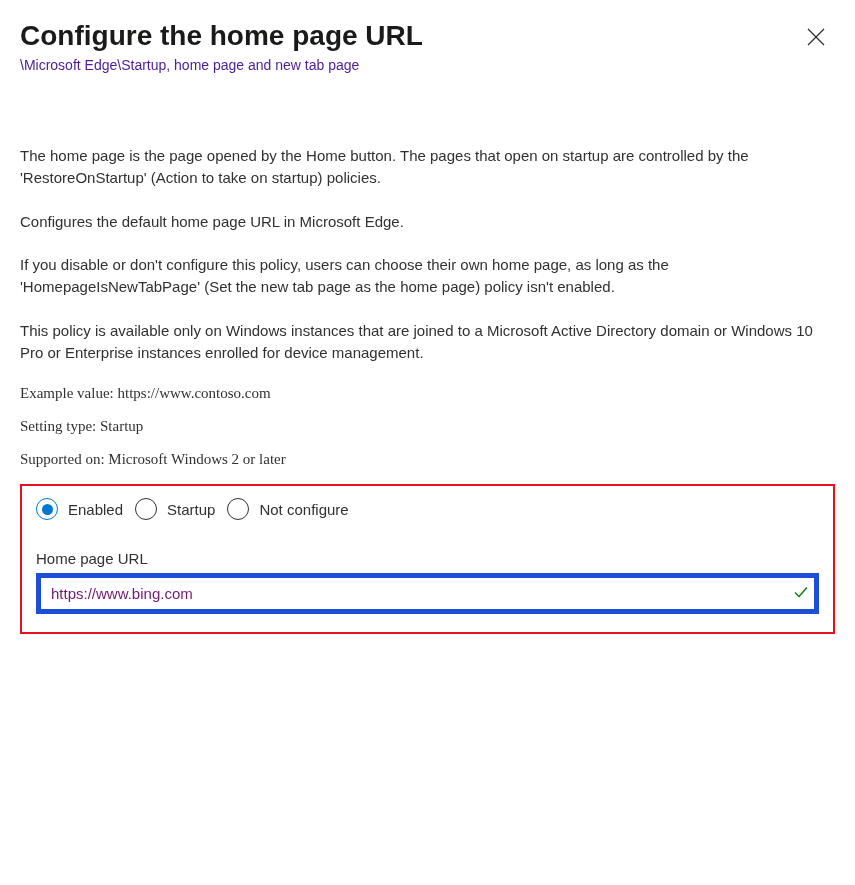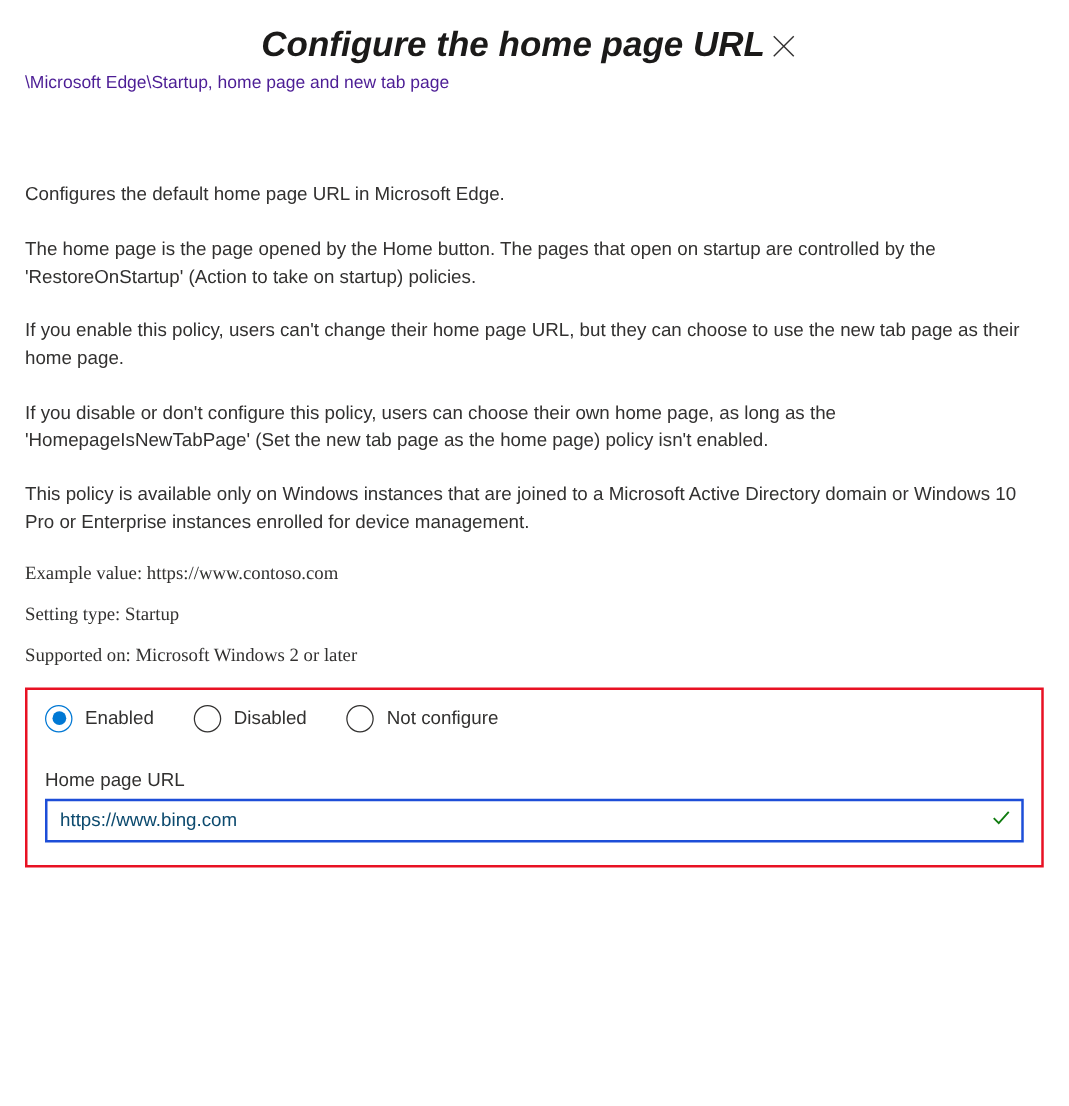--- a/index.html
+++ b/index.html
@@ -9,23 +9,22 @@
     }
     body {
       font-family: "Segoe UI", -apple-system, BlinkMacSystemFont, sans-serif;
       color: #323130;
       background: #ffffff;
       width: 855px;
       padding: 18px 20px 20px 20px;
     }
     .header-row {
       display: flex;
-      justify-content: center;
+      justify-content: space-between;
       align-items: flex-start;
-      font-style: italic;
     }
     .title {
       font-size: 28px;
       font-weight: 600;
       color: #1b1a19;
       line-height: 1.25;
     }
     .close-btn {
       background: none;
       border: none;
@@ -63,21 +62,21 @@
     .meta-line:last-of-type {
       margin-bottom: 8px;
     }
     .config-box {
       border: 2px solid #e81123;
       padding: 12px 14px 18px 14px;
       margin-top: 4px;
     }
     .radio-row {
       display: flex;
-      gap: 32px;
+      gap: 12px;
       align-items: center;
       margin-bottom: 30px;
     }
     .radio-option {
       display: flex;
       align-items: center;
       gap: 10px;
       cursor: pointer;
     }
     .radio-circle {
@@ -108,25 +107,25 @@
       color: #323130;
       margin-bottom: 6px;
     }
     .input-wrapper {
       position: relative;
       display: flex;
       align-items: center;
     }
     .url-input {
       width: 100%;
-      border: 2px solid #1d4ed8;
+      border: 5px solid #1d4ed8;
       padding: 7px 36px 7px 10px;
       font-size: 15px;
       font-family: inherit;
-      color: #0c4a6e;
+      color: #701a75;
       outline: none;
       background: #ffffff;
     }
     .checkmark {
       position: absolute;
       right: 10px;
       pointer-events: none;
     }
     .checkmark svg {
       width: 16px;
@@ -147,42 +146,41 @@
           <line x1="1" y1="1" x2="17" y2="17"></line>
           <line x1="17" y1="1" x2="1" y2="17"></line>
         </svg>
     </span>
   </button>
 </div>
 
 <div class="breadcrumb">\Microsoft Edge\Startup, home page and new tab page</div>
 
 <div class="description">
+  <p>The home page is the page opened by the Home button. The pages that open on startup are controlled by the 'RestoreOnStartup' (Action to take on startup) policies.</p>
   <p>Configures the default home page URL in Microsoft Edge.</p>
-  <p>The home page is the page opened by the Home button. The pages that open on startup are controlled by the 'RestoreOnStartup' (Action to take on startup) policies.</p>
-  <p>If you enable this policy, users can't change their home page URL, but they can choose to use the new tab page as their home page.</p>
   <p>If you disable or don't configure this policy, users can choose their own home page, as long as the 'HomepageIsNewTabPage' (Set the new tab page as the home page) policy isn't enabled.</p>
   <p>This policy is available only on Windows instances that are joined to a Microsoft Active Directory domain or Windows 10 Pro or Enterprise instances enrolled for device management.</p>
 </div>
 
 <div class="meta-line">Example value: https://www.contoso.com</div>
 <div class="meta-line">Setting type: Startup</div>
 <div class="meta-line">Supported on: Microsoft Windows 2 or later</div>
 
 <div class="config-box">
   <div class="radio-row">
     <div class="radio-option">
       <span class="radio-circle selected">
           <span class="radio-dot"></span>
         </span>
       <span class="radio-label">Enabled</span>
     </div>
     <div class="radio-option">
       <span class="radio-circle"></span>
-      <span class="radio-label">Disabled</span>
+      <span class="radio-label">Startup</span>
     </div>
     <div class="radio-option">
       <span class="radio-circle"></span>
       <span class="radio-label">Not configure</span>
     </div>
   </div>
 
   <div class="field-label">Home page URL</div>
   <div class="input-wrapper">
     <input type="text" class="url-input" value="https://www.bing.com" style="">

